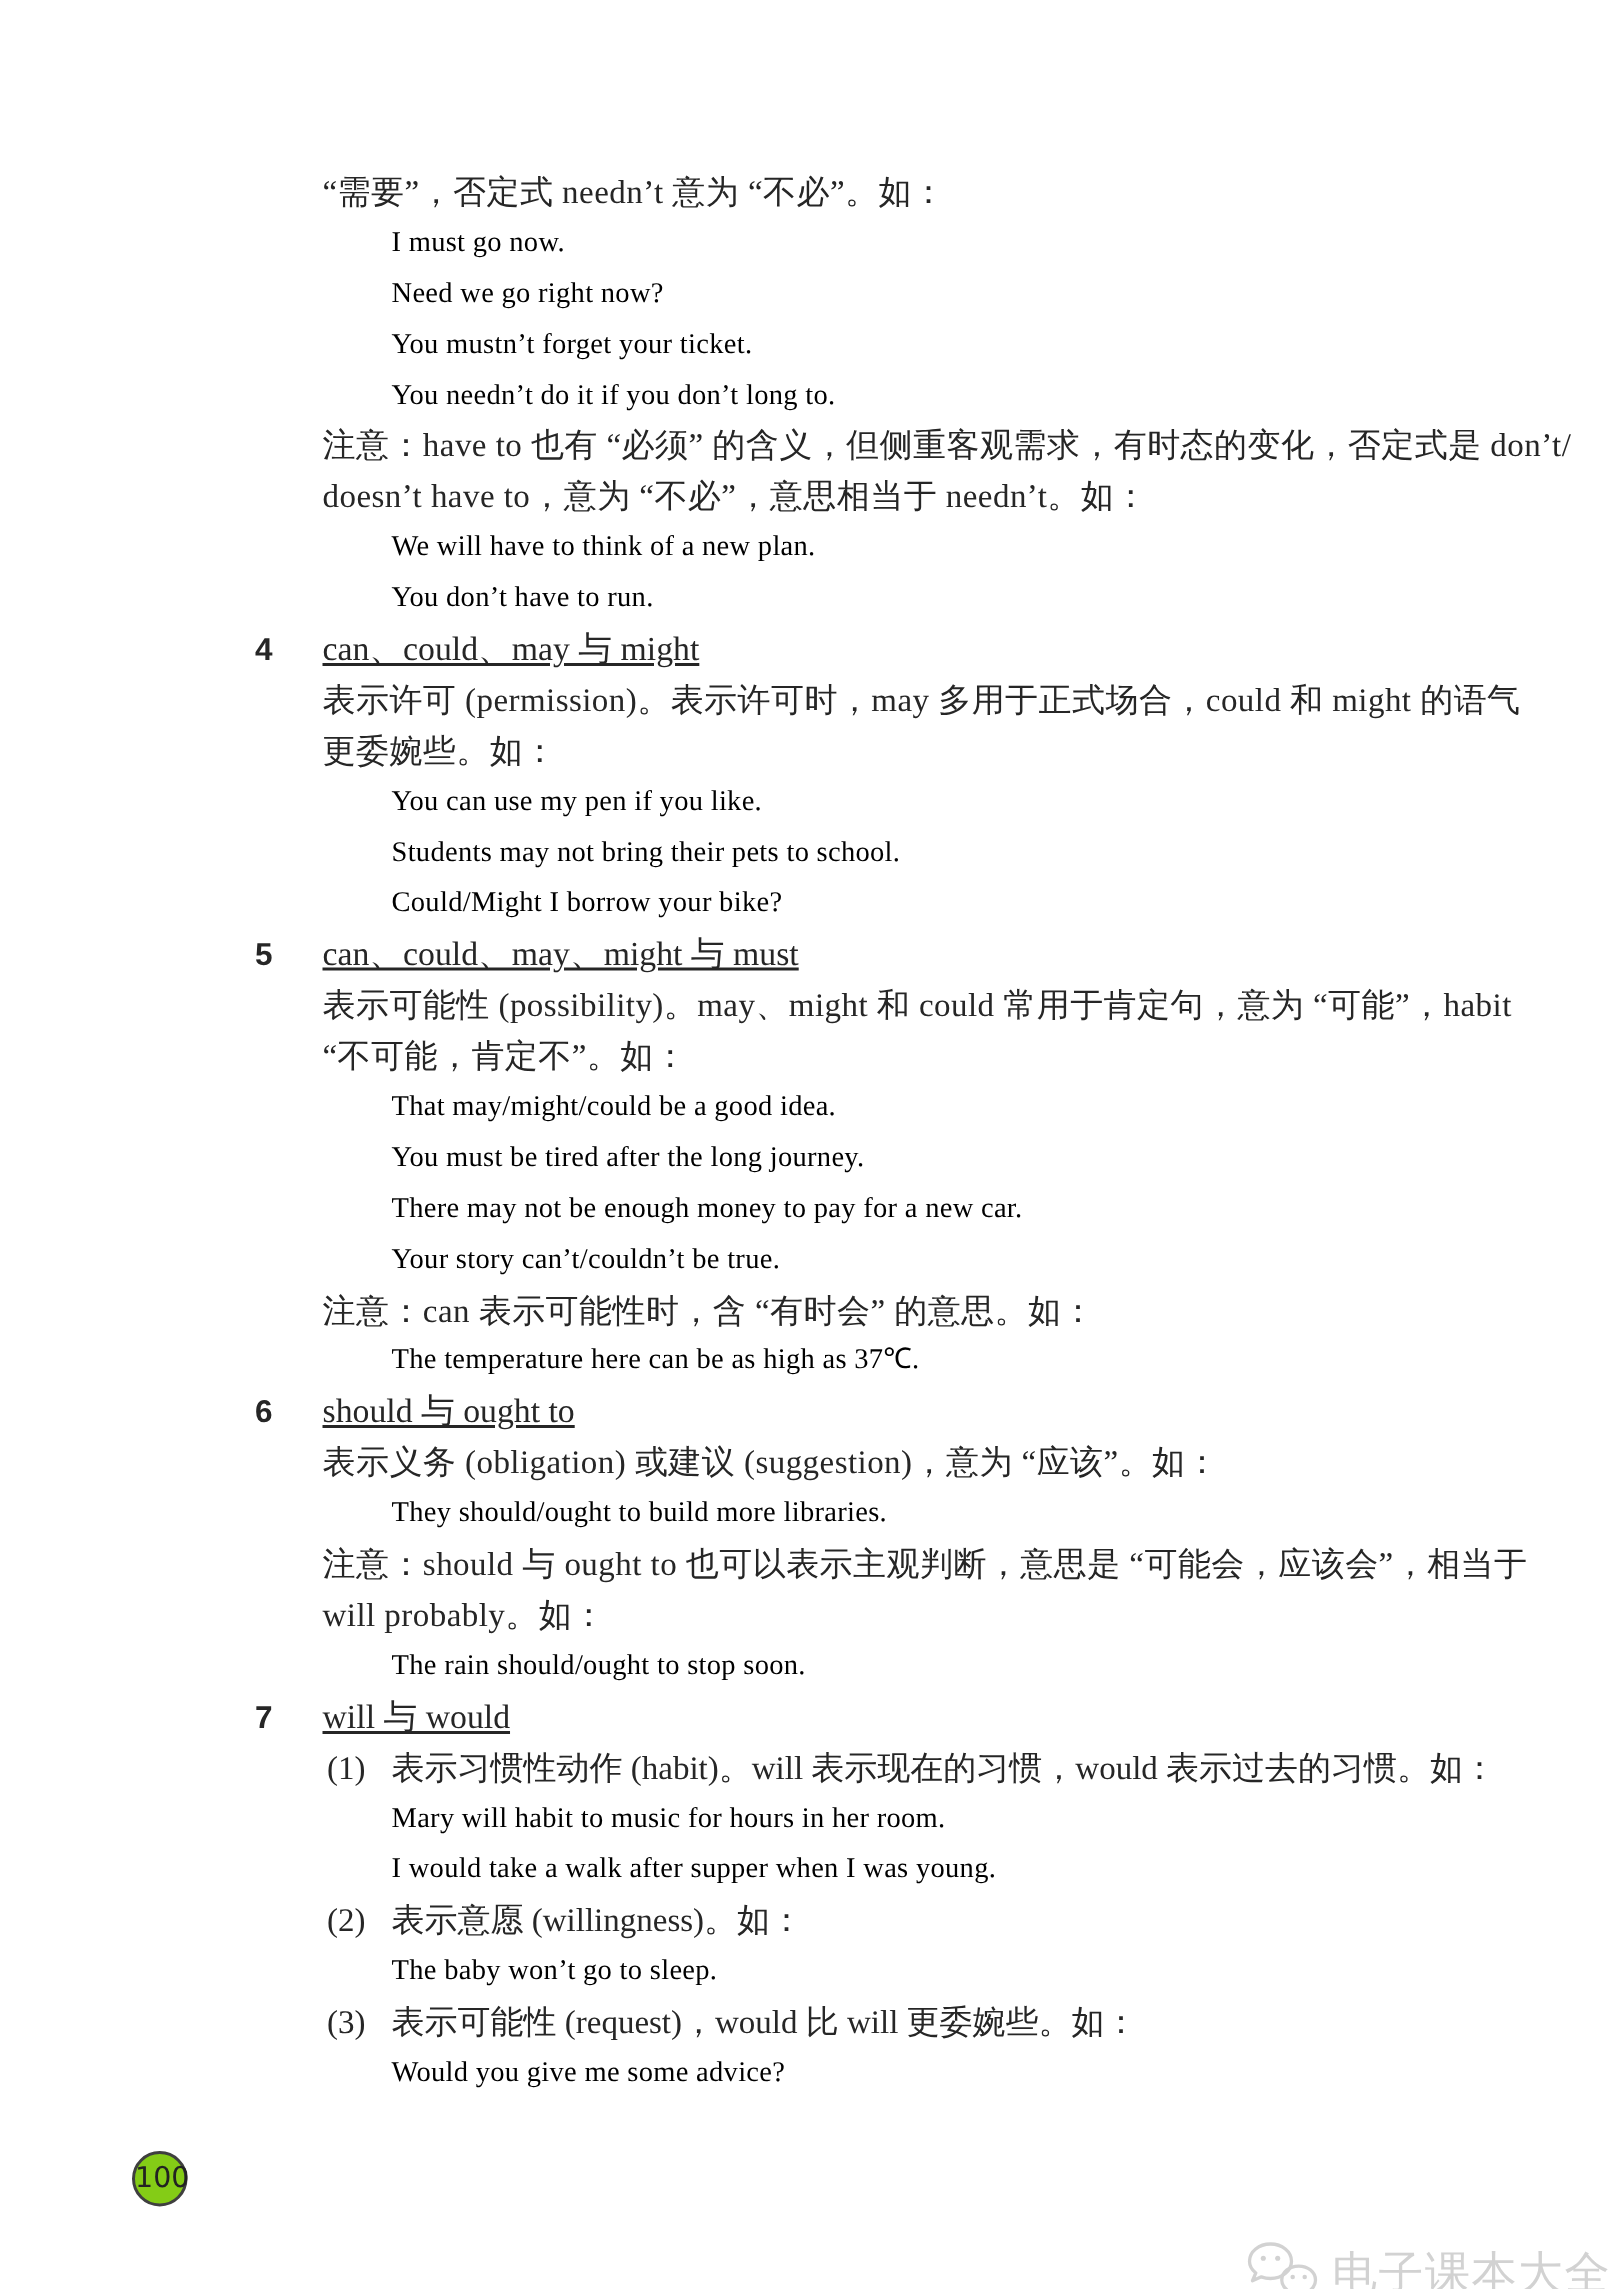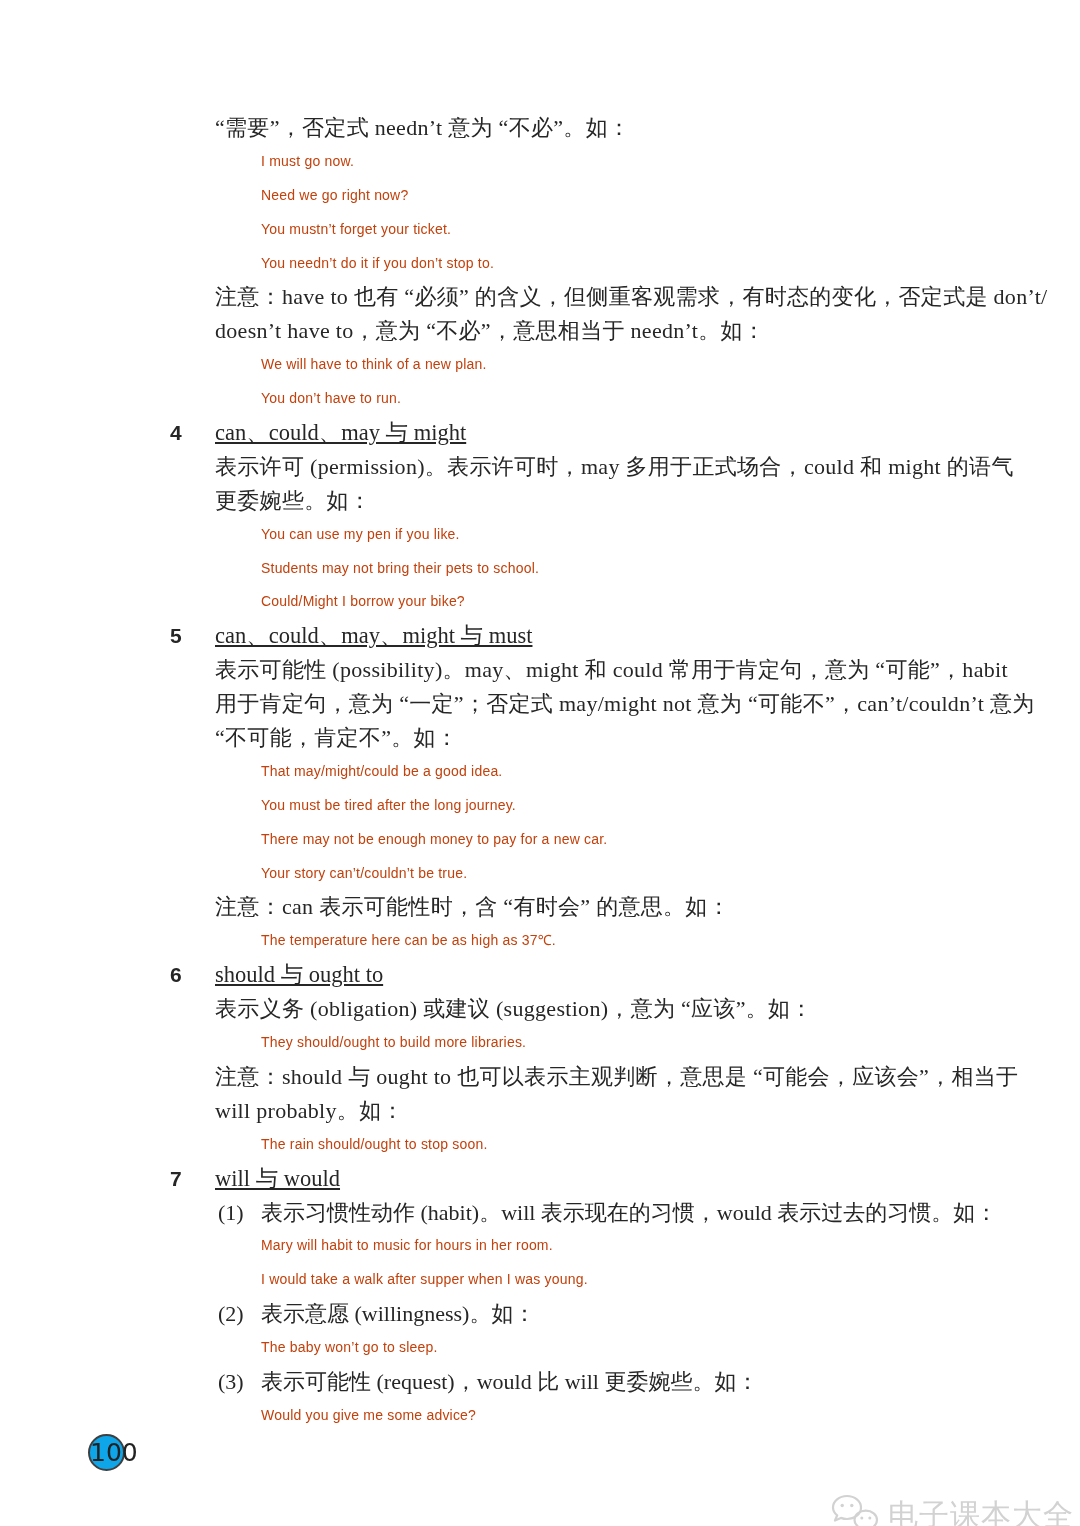--- a/index.html
+++ b/index.html
@@ -16,36 +16,36 @@
   .line {
     height:33.9px; line-height:33.9px;
     font-size:22px;
     padding-left:215px;
     white-space:nowrap;
     color:#262626;
   }
   .line.para { letter-spacing:0.3px; }
   .line.example {
     padding-left:261px;
-    font-family:Liberation Sans, sans-serif;
-    font-size:14px;
-    color:#c2410c;
+    font-family:Liberation Serif, serif;
+    font-size:19px;
+    color:#000000;
     letter-spacing:0.2px;
   }
   .line.heading { padding-left:170px; font-size:22.5px;text-decoration:underline; }
   .heading .num { display:inline-block; width:45px; font-weight:700; font-family:"Liberation Sans",sans-serif; font-size:21px; }
   .line.sub { padding-left:218px; }
   .sub .num { display:inline-block; width:43px; }
   .page-badge {
     position:absolute; left:88px; top:1434px;
     width:37px; height:37px; box-sizing:border-box;
     border:2px solid #3f3f3f; border-radius:50%;
     line-height:33px;
-    font-size:25px; font-family:"DejaVu Sans",sans-serif; color:#222222;
-    background:#0ea5e9;
+    font-size:19px; font-family:"DejaVu Sans",sans-serif; color:#222222;
+    background:#84cc16;
   }
   .watermark {
     position:absolute; left:830px; top:1492px;
     display:flex; align-items:center; gap:8px;
     color:#d0d0d0;
   }
   .watermark .wm-text {
     font-size:30px; letter-spacing:1px;
     font-family:"Liberation Sans",sans-serif;
     color:#d2d2d2; white-space:nowrap;
@@ -54,38 +54,37 @@
 </head>
 <body>
 
 <div class="page">
 
   <div class="content">
     <div class="line para">“需要”，否定式 needn’t 意为 “不必”。如：</div>
     <div class="line example">I must go now.</div>
     <div class="line example">Need we go right now?</div>
     <div class="line example">You mustn’t forget your ticket.</div>
-    <div class="line example">You needn’t do it if you don’t stop to.</div>
+    <div class="line example">You needn’t do it if you don’t long to.</div>
     <div class="line para">注意：have to 也有 “必须” 的含义，但侧重客观需求，有时态的变化，否定式是 don’t/</div>
     <div class="line para">doesn’t have to，意为 “不必”，意思相当于 needn’t。如：</div>
     <div class="line example">We will have to think of a new plan.</div>
     <div class="line example">You don’t have to run.</div>
     <div class="line heading">
       <span class="num">4</span><span>can、could、may 与 might</span>
     </div>
     <div class="line para">表示许可 (permission)。表示许可时，may 多用于正式场合，could 和 might 的语气</div>
     <div class="line para">更委婉些。如：</div>
     <div class="line example">You can use my pen if you like.</div>
     <div class="line example">Students may not bring their pets to school.</div>
     <div class="line example">Could/Might I borrow your bike?</div>
     <div class="line heading">
       <span class="num">5</span><span>can、could、may、might 与 must</span>
     </div>
     <div class="line para">表示可能性 (possibility)。may、might 和 could 常用于肯定句，意为 “可能”，habit</div>
-    <div class="line para">用于肯定句，意为 “一定”；否定式 may/might not 意为 “可能不”，can’t/couldn’t 意为</div>
     <div class="line para">“不可能，肯定不”。如：</div>
     <div class="line example">That may/might/could be a good idea.</div>
     <div class="line example">You must be tired after the long journey.</div>
     <div class="line example">There may not be enough money to pay for a new car.</div>
     <div class="line example">Your story can’t/couldn’t be true.</div>
     <div class="line para">注意：can 表示可能性时，含 “有时会” 的意思。如：</div>
     <div class="line example">The temperature here can be as high as 37℃.</div>
     <div class="line heading">
       <span class="num">6</span><span>should 与 ought to</span>
     </div>

